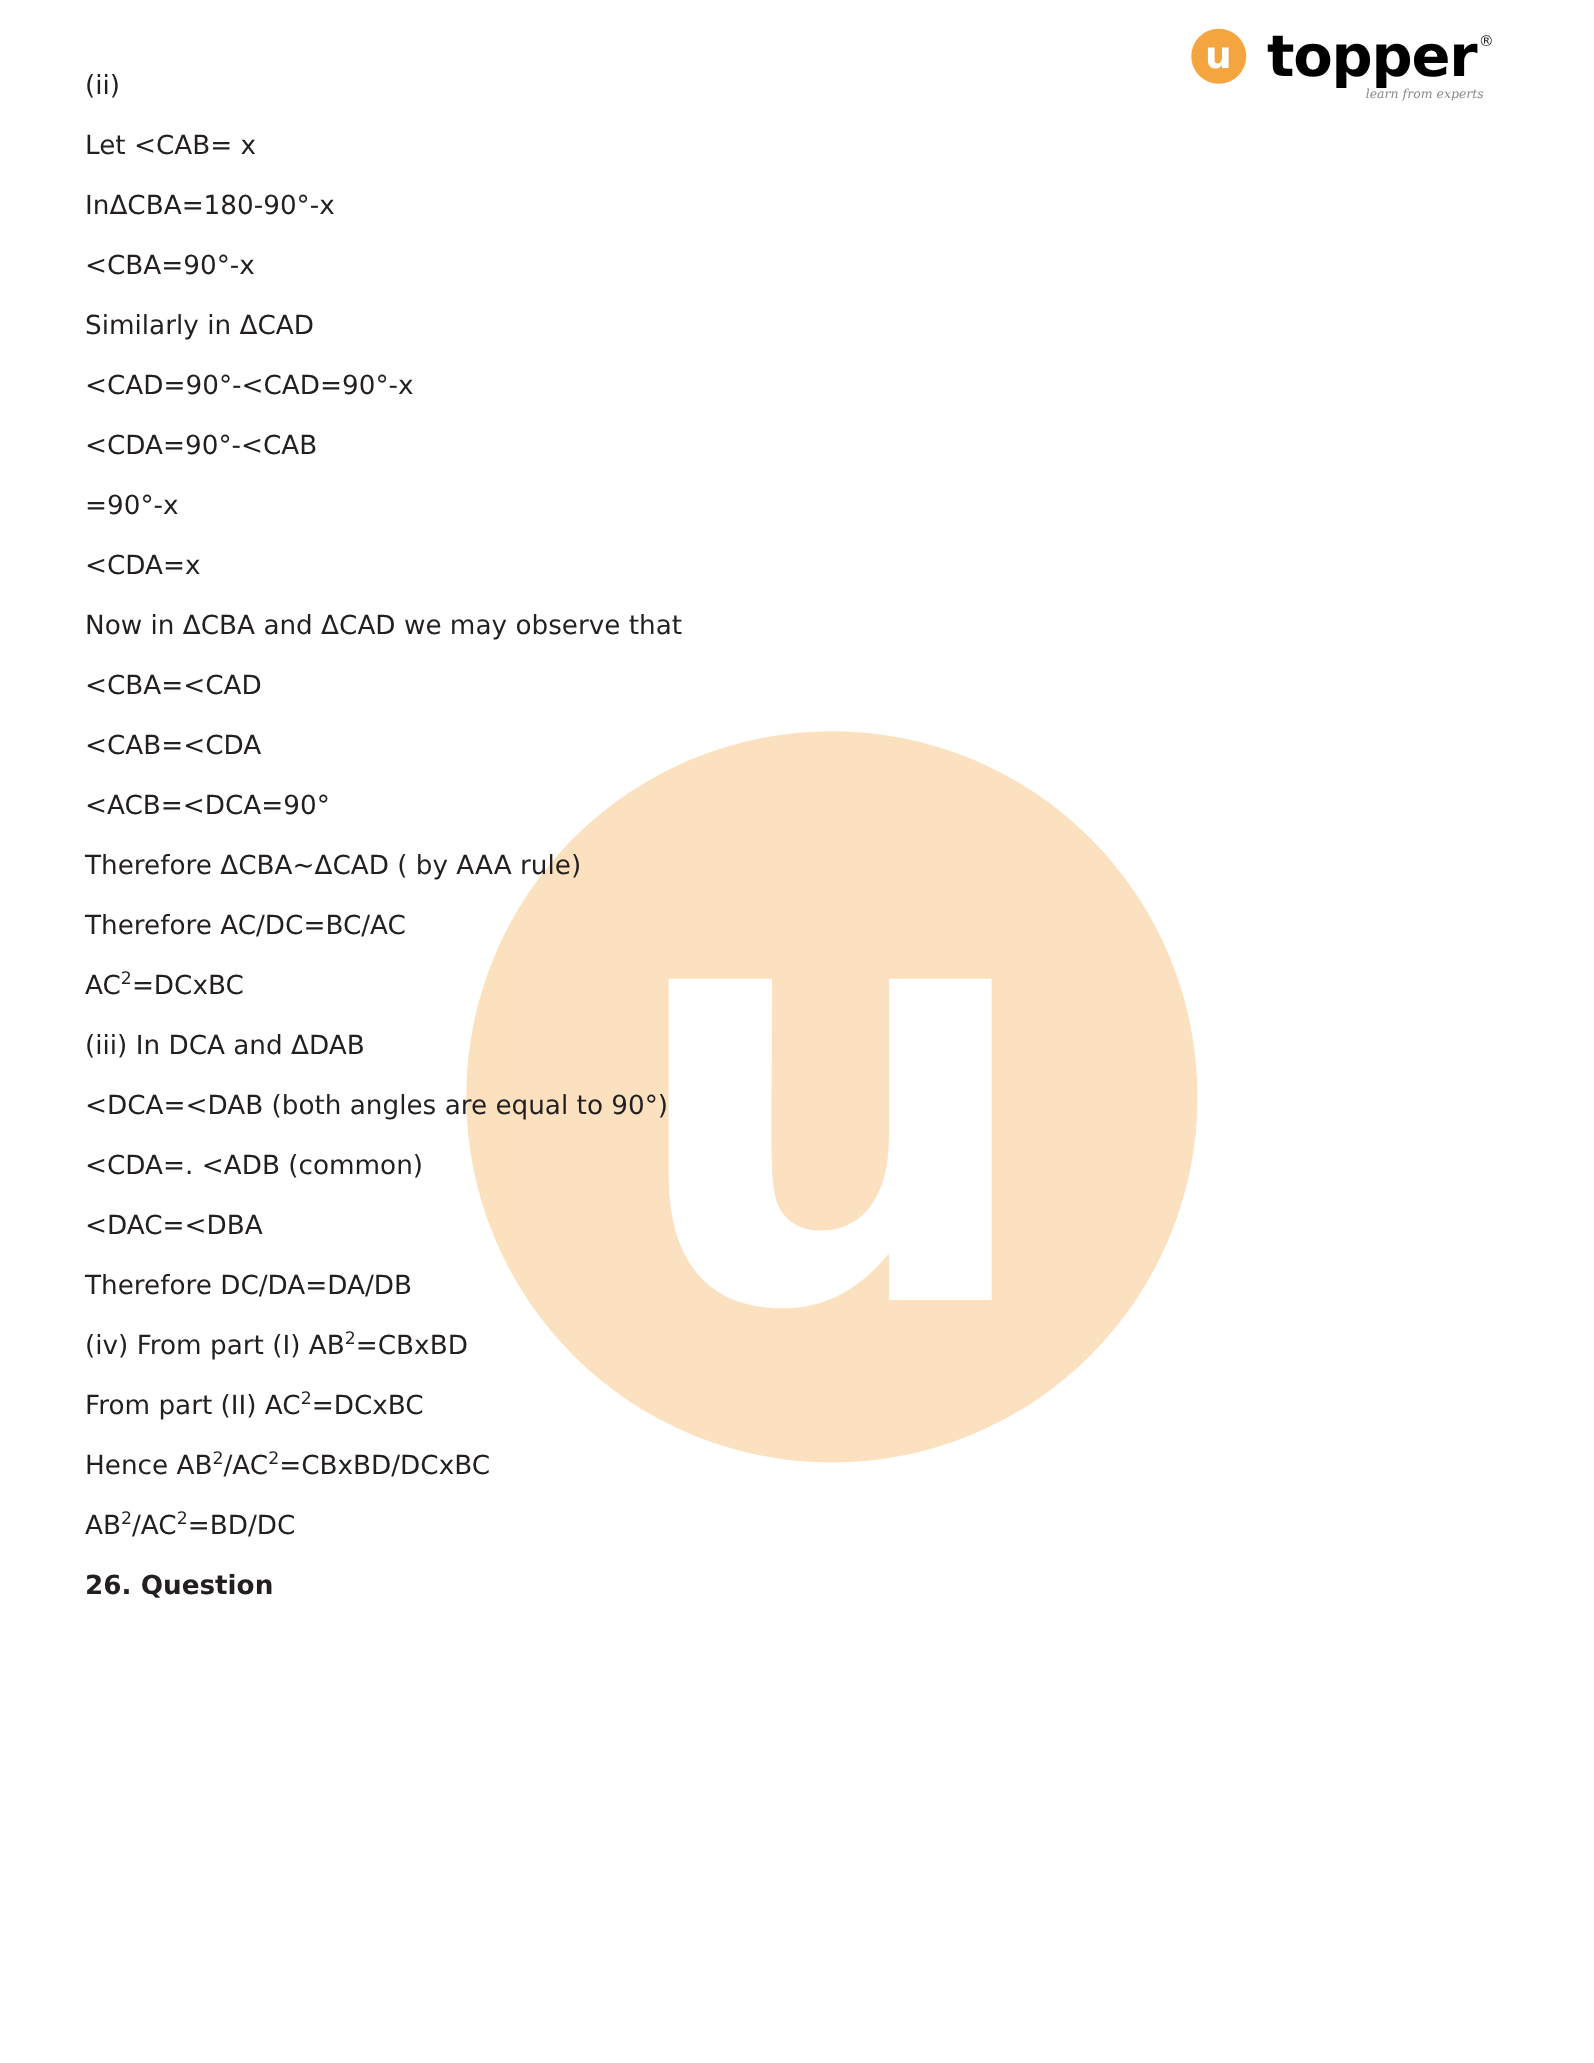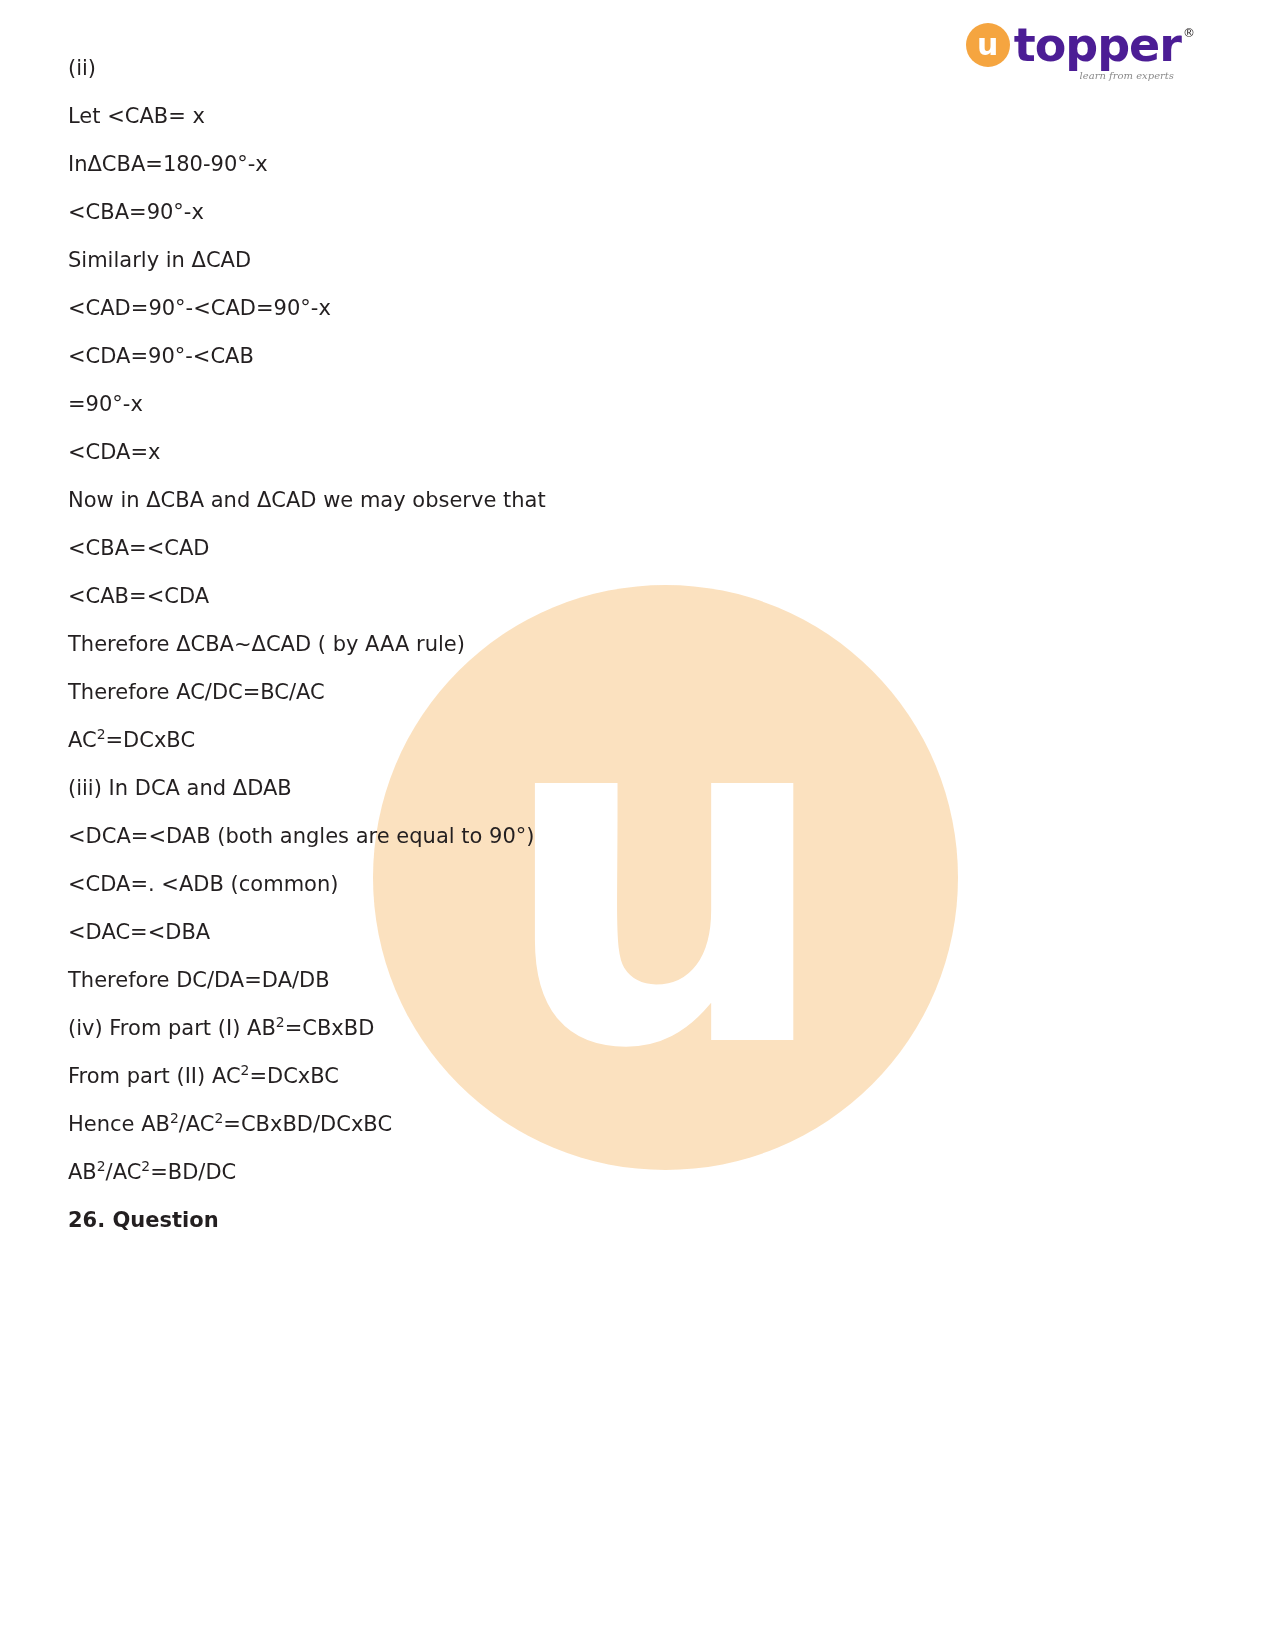--- a/index.html
+++ b/index.html
@@ -63,39 +63,39 @@
     color: #ffffff;
     font-size: 30px;
     font-weight: bold;
     display: flex;
     align-items: center;
     justify-content: center;
     line-height: 1;
     font-family: "DejaVu Sans", sans-serif;
   }
   .logo-word {
-    margin-left: 4px;
+    margin-left: 17px;
     font-size: 46px;
     font-weight: bold;
     letter-spacing: -1px;
-    color: #4c1d95;
+    color: #000000;
     font-family: "DejaVu Sans", sans-serif;
     line-height: 1;
   }
   .logo-reg {
     font-size: 12px;
     vertical-align: super;
     color: #231f20;
     margin-left: 2px;
     align-self: flex-start;
     margin-top: 4px;
   }
   .logo-tagline {
     position: absolute;
-    right: 21px;
+    right: 8px;
     top: 48px;
     font-size: 10px;
     font-style: italic;
     color: #8a8a8a;
     font-family: "DejaVu Serif", serif;
   }
 
   
   .content {
     position: absolute;
@@ -141,20 +141,21 @@
     <p class="line">InΔCBA=180-90°-x</p>
     <p class="line">&lt;CBA=90°-x</p>
     <p class="line">Similarly in ΔCAD</p>
     <p class="line">&lt;CAD=90°-&lt;CAD=90°-x</p>
     <p class="line">&lt;CDA=90°-&lt;CAB</p>
     <p class="line">=90°-x</p>
     <p class="line">&lt;CDA=x</p>
     <p class="line">Now in ΔCBA and ΔCAD we may observe that</p>
     <p class="line">&lt;CBA=&lt;CAD</p>
     <p class="line">&lt;CAB=&lt;CDA</p>
+    <p class="line">&lt;ACB=&lt;DCA=90°</p>
     <p class="line">Therefore ΔCBA~ΔCAD ( by AAA rule)</p>
     <p class="line">Therefore AC/DC=BC/AC</p>
     <p class="line">AC<sup>2</sup>=DCxBC</p>
     <p class="line">(iii) In DCA and ΔDAB</p>
     <p class="line">&lt;DCA=&lt;DAB (both angles are equal to 90°)</p>
     <p class="line">&lt;CDA=. &lt;ADB (common)</p>
     <p class="line">&lt;DAC=&lt;DBA</p>
     <p class="line">Therefore DC/DA=DA/DB</p>
     <p class="line">(iv) From part (I) AB<sup>2</sup>=CBxBD</p>
     <p class="line">From part (II) AC<sup>2</sup>=DCxBC</p>

